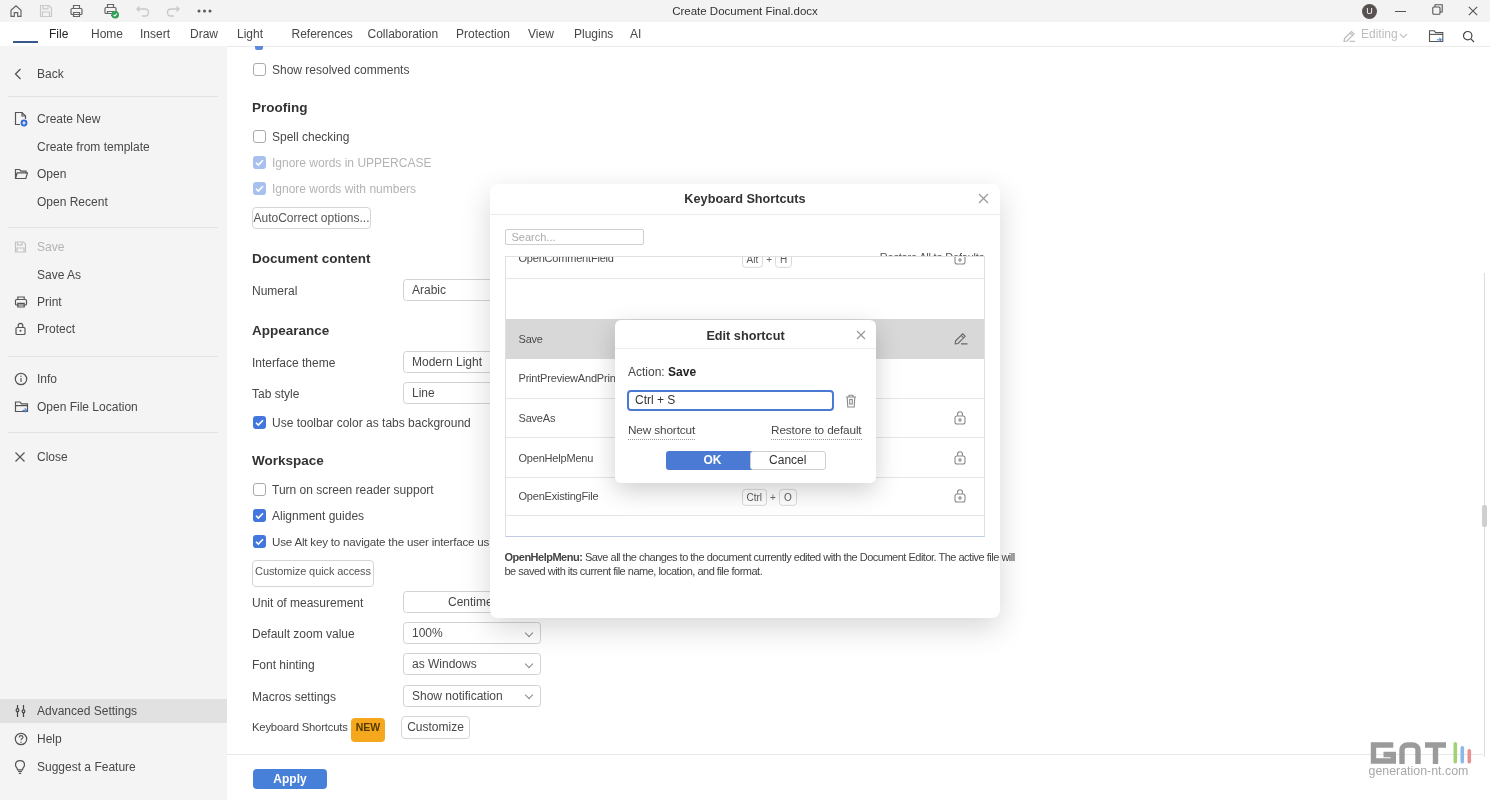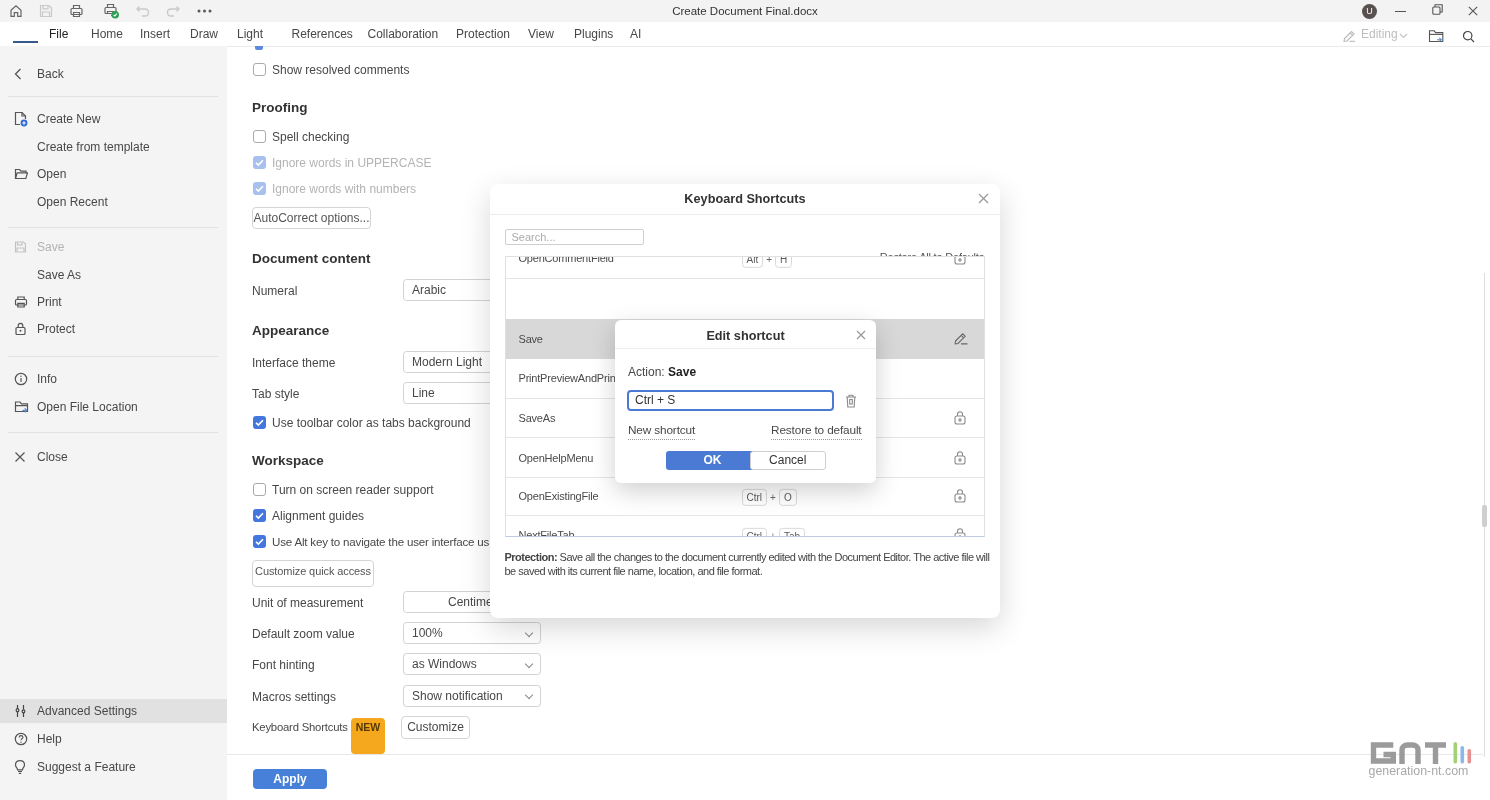--- a/index.html
+++ b/index.html
@@ -265,21 +265,21 @@
 <div class="btn" style="left:252px;top:560px;width:122px;height:27px;line-height:21px;font-size:11px;letter-spacing:-0.1px;white-space:nowrap;color:#555;">Customize quick access</div>
 <div class="abs lbl12" style="left:252px;top:595.5px;">Unit of measurement</div>
 <div class="dd" style="left:403px;top:590.5px;padding-left:44px;">Centimeter<span class="ch"></span></div>
 <div class="abs lbl12" style="left:252px;top:627px;">Default zoom value</div>
 <div class="dd" style="left:403px;top:622px;">100%<span class="ch"></span></div>
 <div class="abs lbl12" style="left:252px;top:658px;">Font hinting</div>
 <div class="dd" style="left:403px;top:653px;">as Windows<span class="ch"></span></div>
 <div class="abs lbl12" style="left:252px;top:689.5px;">Macros settings</div>
 <div class="dd" style="left:403px;top:684.5px;">Show notification<span class="ch"></span></div>
 <div class="abs" style="left:252px;top:721px;font-size:11.3px;letter-spacing:-0.2px;color:#484848;">Keyboard Shortcuts</div>
-<div class="abs" style="left:351px;top:718px;width:34px;height:36px;background:#f5a81e;border-radius:4px;color:#553b00;font-size:10.5px;font-weight:bold;text-align:center;line-height:19px;">NEW</div>
+<div class="abs" style="left:351px;top:718px;width:34px;height:24px;background:#f5a81e;border-radius:4px;color:#553b00;font-size:10.5px;font-weight:bold;text-align:center;line-height:19px;">NEW</div>
 <div class="btn" style="left:401px;top:716px;width:69px;height:23px;line-height:21px;">Customize</div>
 <div class="abs" style="left:227px;top:753.5px;width:1256px;height:1px;background:#e8e8e8;"></div>
 <div class="abs" style="left:253px;top:769px;width:74px;height:20px;background:#4680d8;border-radius:4px;color:#fff;font-size:12px;font-weight:bold;text-align:center;line-height:20px;">Apply</div>
 
 <div class="abs" style="left:490px;top:184px;width:510px;height:434px;background:#fff;border-radius:8px;box-shadow:0 10px 30px rgba(0,0,0,0.16);"></div>
 <div class="abs" style="left:490px;top:184px;width:510px;height:30px;text-align:center;font-size:12.7px;font-weight:bold;color:#333;line-height:30px;">Keyboard Shortcuts</div>
 <svg class="abs" style="left:978px;top:193px;" width="11" height="11" viewBox="0 0 11 11" fill="none" stroke="#999" stroke-width="1.2">
     <path d="M1 1 L10 10 M10 1 L1 10"></path>
   </svg>
 <div class="abs" style="left:490px;top:213.5px;width:510px;height:1px;background:#ececec;"></div>
@@ -323,31 +323,22 @@
         </svg></span>
     </div>
   <div class="abs krow" style="top:181.9px;">
       <span class="kname">OpenHelpMenu</span>
       <span class="klock"><svg width="12" height="15" viewBox="0 0 12 15" fill="none" stroke="#8a8a8a" stroke-width="1.1">
           <rect x="1" y="5.5" width="10" height="8" rx="2"></rect>
           <path d="M3.5 5.5 V4 C3.5 2.5 4.6 1.3 6 1.3 C7.4 1.3 8.5 2.5 8.5 4 V5.5"></path>
           <circle cx="6" cy="9.5" r="1.1"></circle>
         </svg></span>
     </div>
-  <div class="abs krow" style="top:259.4px;">
-      <span class="kname">NextFileTab</span>
-      <span class="kcaps"><span class="keycap">Ctrl</span><span class="plus">+</span><span class="keycap">Tab</span></span>
-      <span class="klock"><svg width="12" height="15" viewBox="0 0 12 15" fill="none" stroke="#8a8a8a" stroke-width="1.1">
-          <rect x="1" y="5.5" width="10" height="8" rx="2"></rect>
-          <path d="M3.5 5.5 V4 C3.5 2.5 4.6 1.3 6 1.3 C7.4 1.3 8.5 2.5 8.5 4 V5.5"></path>
-          <circle cx="6" cy="9.5" r="1.1"></circle>
-        </svg></span>
-    </div>
 </div>
-<div class="abs" style="left:504.5px;top:549.5px;width:496px;font-size:11px;letter-spacing:-0.5px;color:#444;line-height:14.5px;white-space:nowrap;"><b>Protection:</b> Save all the changes to the document currently edited with the Document Editor. The active file will<br>be saved with its current file name, location, and file format.</div>
+<div class="abs" style="left:504.5px;top:549.5px;width:496px;font-size:11px;letter-spacing:-0.5px;color:#444;line-height:14.5px;white-space:nowrap;"><b>OpenHelpMenu:</b> Save all the changes to the document currently edited with the Document Editor. The active file will<br>be saved with its current file name, location, and file format.</div>
 
 <div class="abs" style="left:615px;top:320px;width:261px;height:163px;background:#fff;border-radius:6px;box-shadow:0 8px 24px rgba(0,0,0,0.19);"></div>
 <div class="abs" style="left:615px;top:322px;width:261px;height:28px;text-align:center;font-size:12.7px;font-weight:bold;color:#333;line-height:28px;">Edit shortcut</div>
 <svg class="abs" style="left:856px;top:330px;" width="10" height="10" viewBox="0 0 10 10" fill="none" stroke="#999" stroke-width="1.2">
     <path d="M1 1 L9 9 M9 1 L1 9"></path>
   </svg>
 <div class="abs" style="left:615px;top:347.5px;width:261px;height:1px;background:#ececec;"></div>
 <div class="abs" style="left:628px;top:365px;font-size:12px;color:#484848;">Action: <b style="color:#222;">Save</b></div>
 <div class="abs" style="left:627px;top:389.5px;width:207px;height:21px;box-sizing:border-box;border:2px solid #4a7ad4;border-radius:4px;background:#fff;font-size:12px;color:#333;line-height:17px;padding-left:6px;">Ctrl + S</div>
 <svg class="abs" style="left:845px;top:394px;" width="12" height="14" viewBox="0 0 12 14" fill="none" stroke="#8a8a8a" stroke-width="1.1">

